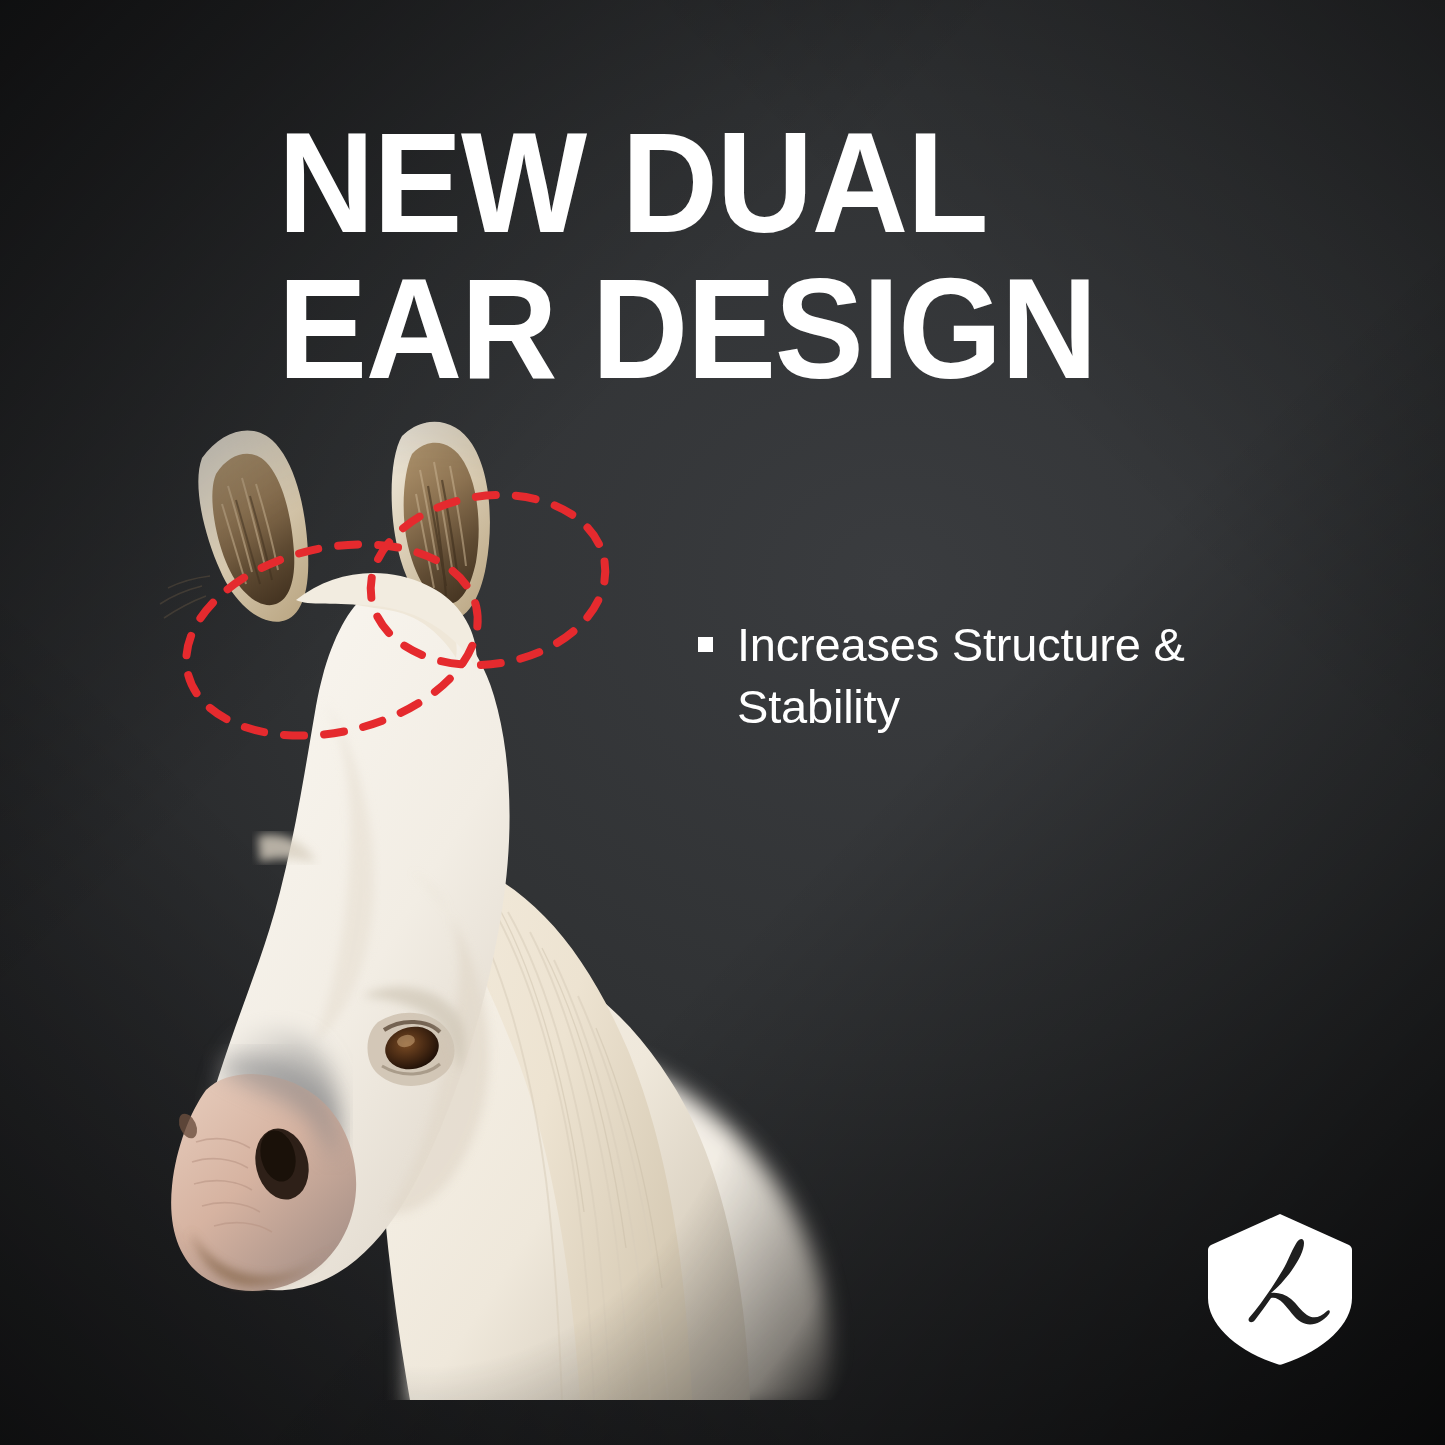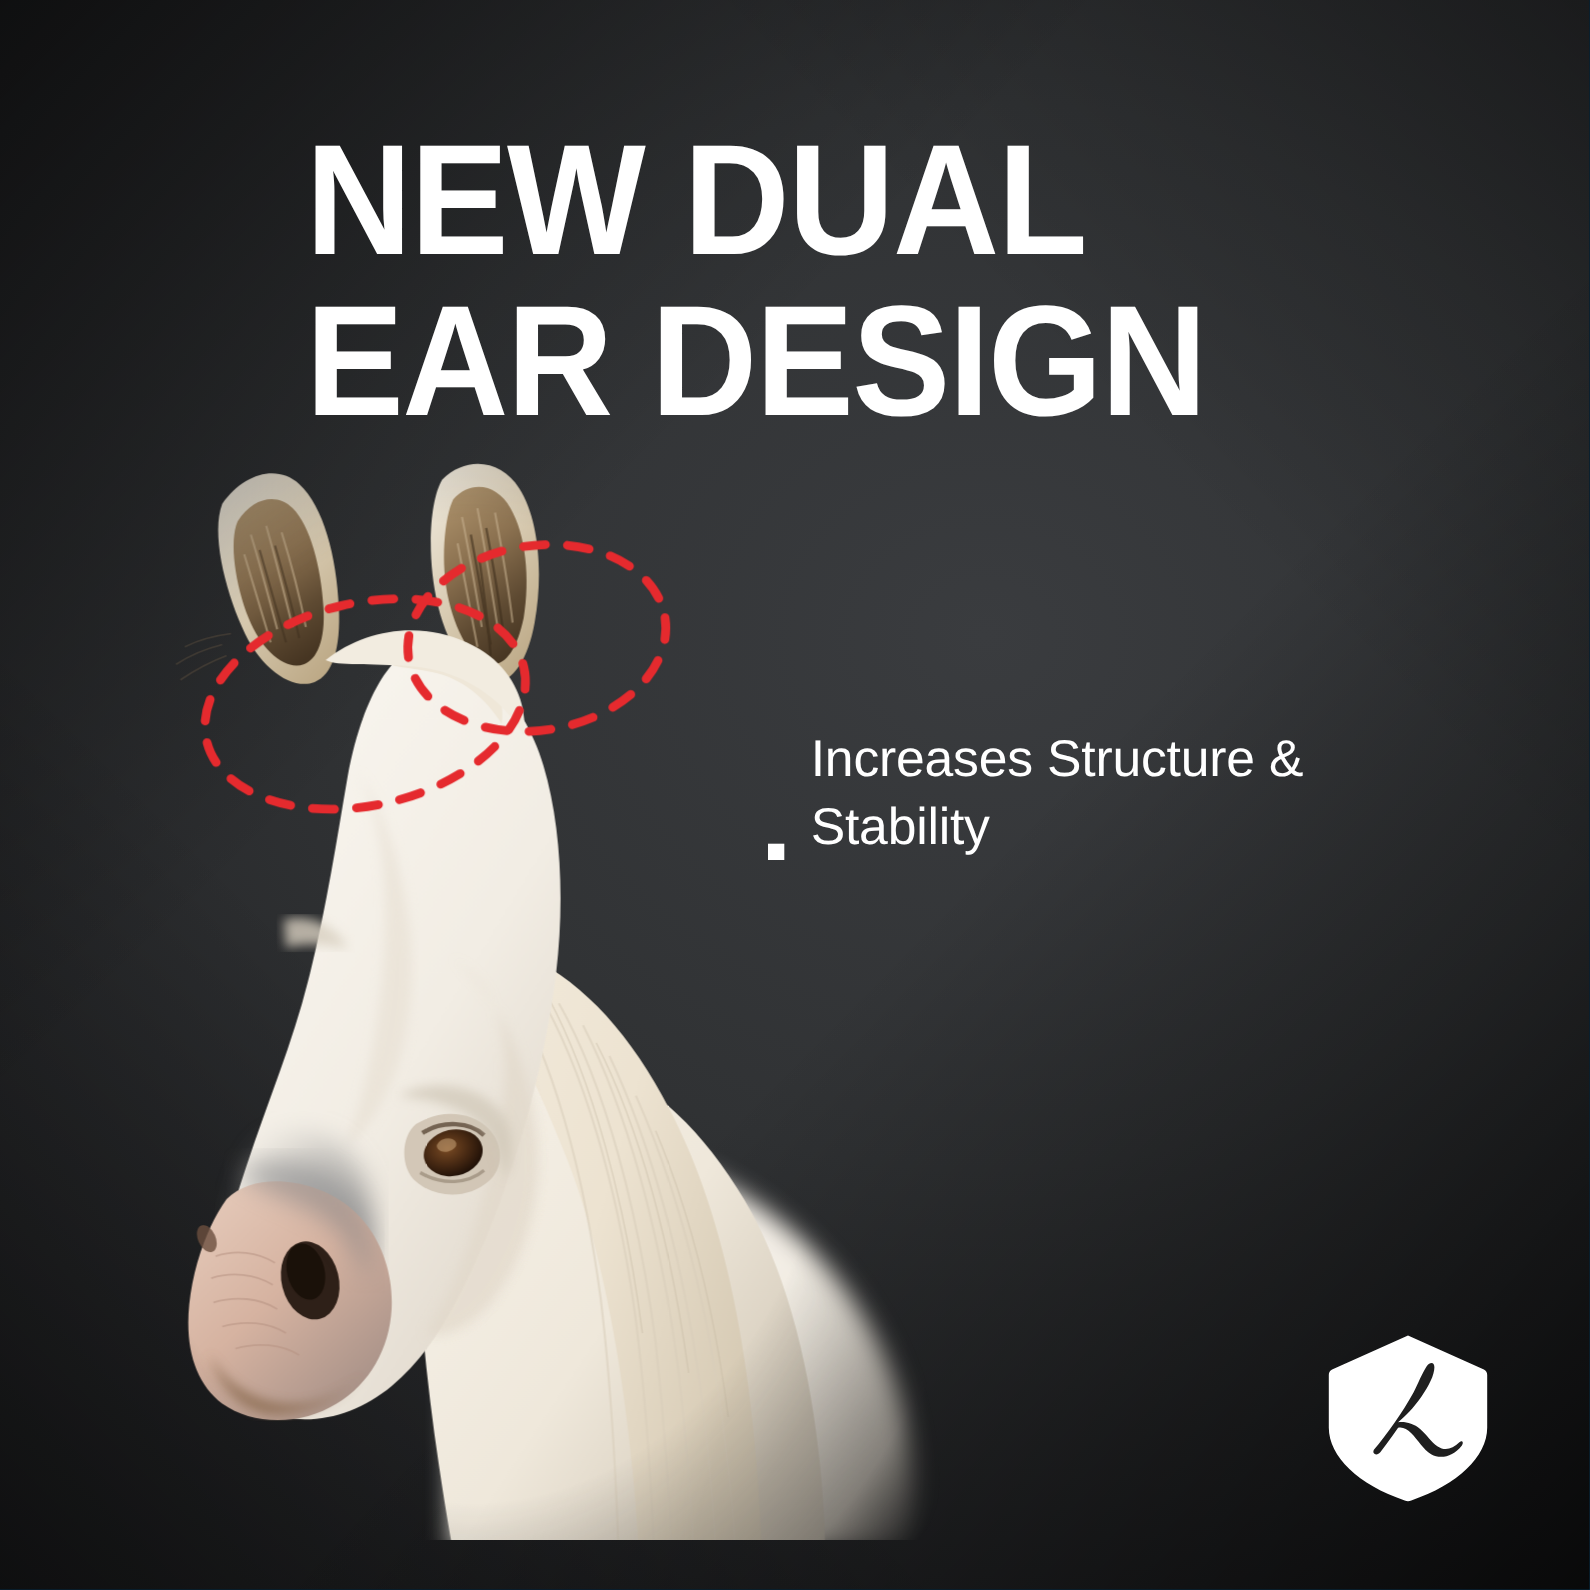--- a/index.html
+++ b/index.html
@@ -4,21 +4,21 @@
 <style>
   html,body{margin:0;padding:0;background:#000;}
   *{box-sizing:border-box;}
 
   .canvas{
     position:relative;
     width:1445px;
     height:1445px;
     overflow:hidden;
     font-family:"Liberation Sans", sans-serif;
-    background:#0c4a6e;
+    background:#701a75;
   }
 
   
   .bg-base{
     position:absolute; inset:0;
     background:
       radial-gradient(125% 105% at 62% 40%, #3a3c3f 0%, #303234 32%, #232426 58%, #18191a 80%, #0e0e0f 100%);
   }
   .bg-vignette{
     position:absolute; inset:0;
@@ -48,23 +48,22 @@
   }
 
   
   .bullets{
     position:absolute;
     left:698px; top:614px;
     width:660px;
   }
   .bullet-row{
     display:flex;
-    align-items:flex-end;
+    align-items:flex-start;
     margin-bottom:58px;
-    margin-top:44px;
   }
   .bullet-row:last-child{margin-bottom:0;}
   .bullet-marker{
     flex:0 0 auto;
     width:15px;height:15px;
     background:#ffffff;
     margin-top:23px;
     margin-right:24px;
   }
   .bullet-text{

